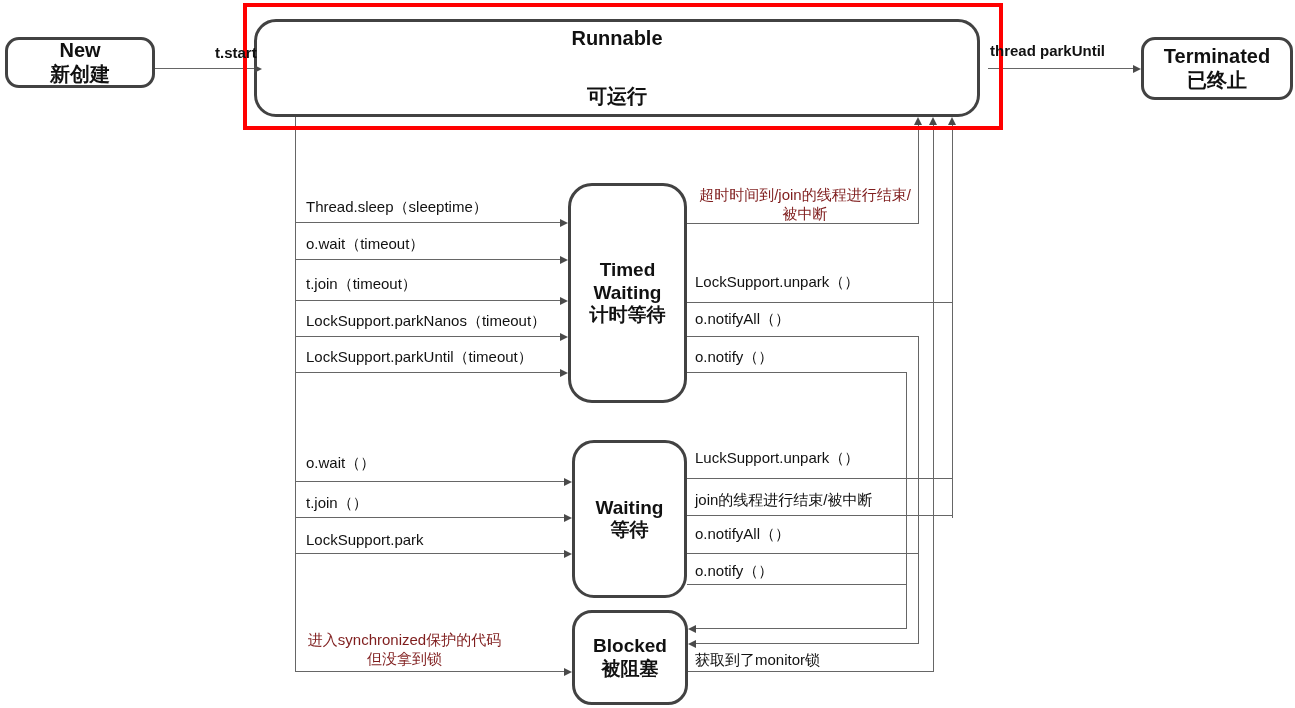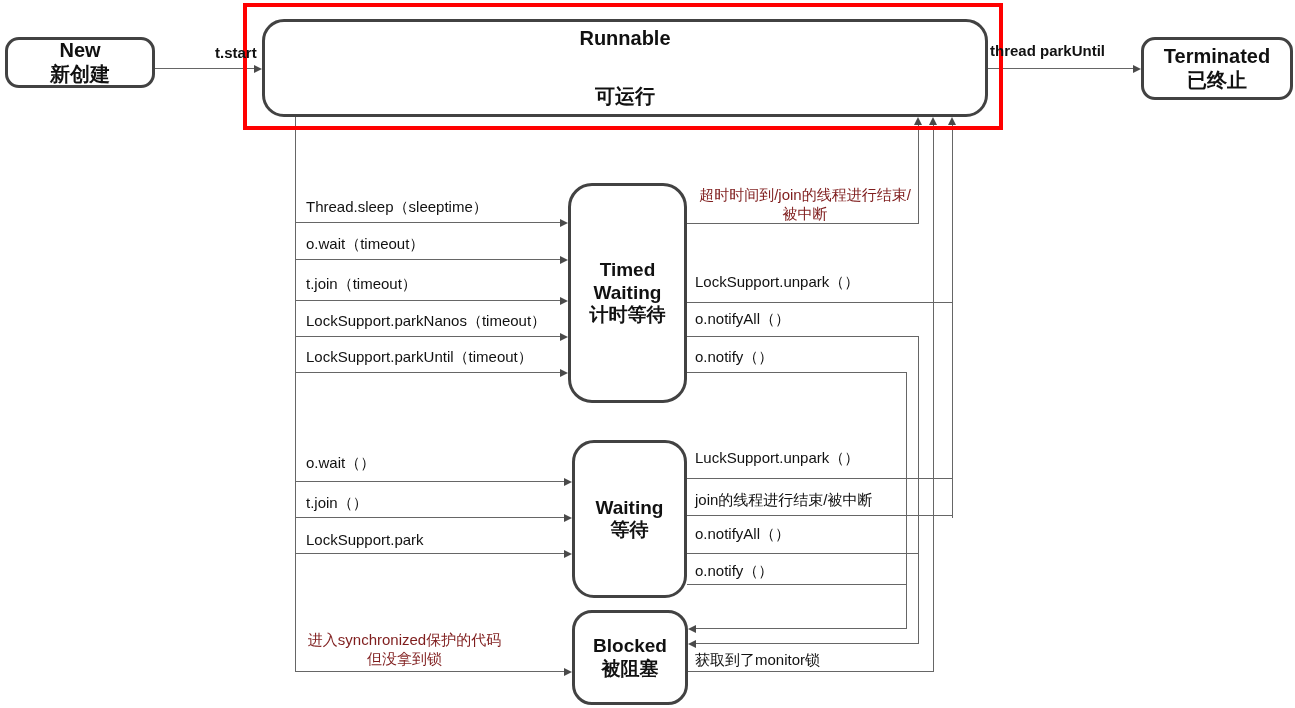--- a/index.html
+++ b/index.html
@@ -71,21 +71,21 @@
   <div class="hline" style="left:696px;top:643px;width:223px;"></div>
   <div class="hline" style="left:688px;top:671px;width:246px;"></div>
 
   <div class="red-frame" style="left:243px;top:3px;width:760px;height:127px;"></div>
 
   <div class="state f20" style="left:5px;top:37px;width:150px;height:51px;border-radius:14px;">
     <div>New</div>
     <div>新创建</div>
   </div>
 
-  <div class="state f20" style="left:262px;top:19px;width:726px;height:98px;border-radius:22px;gap:34px;">
+  <div class="state f20" style="left:254px;top:19px;width:726px;height:98px;border-radius:22px;gap:34px;">
     <div>Runnable</div>
     <div>可运行</div>
   </div>
 
   <div class="state f20" style="left:1141px;top:37px;width:152px;height:63px;border-radius:14px;">
     <div>Terminated</div>
     <div>已终止</div>
   </div>
 
   <div class="state f19" style="left:568px;top:183px;width:119px;height:220px;border-radius:24px;">

